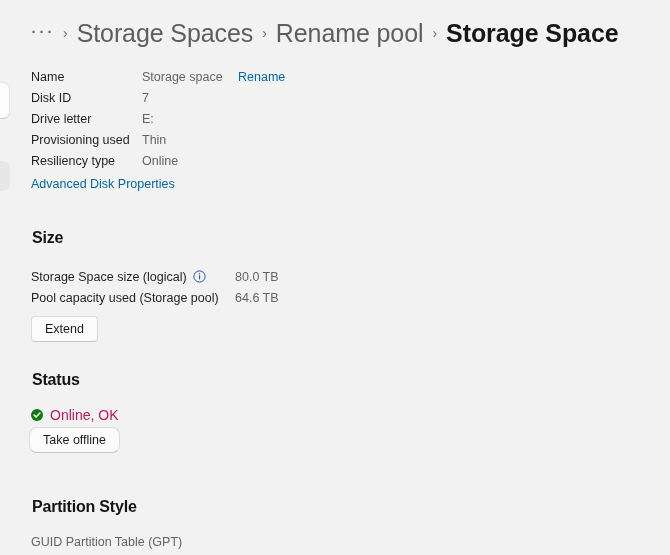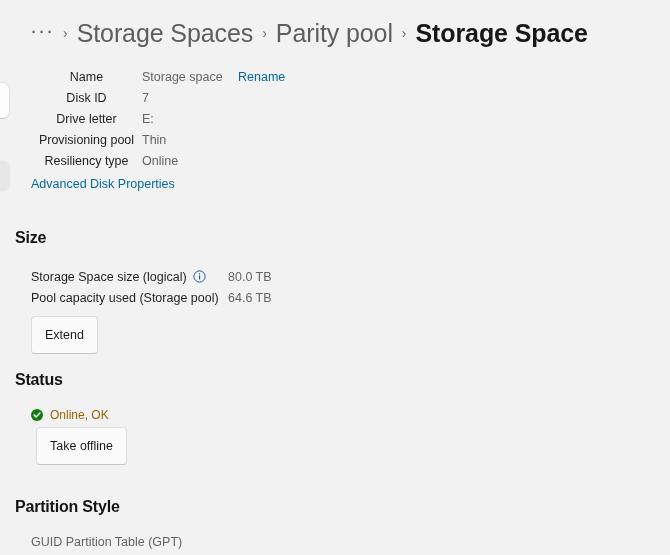--- a/index.html
+++ b/index.html
@@ -82,21 +82,20 @@
   .prop-row {
     display: flex;
     align-items: baseline;
     height: 21px;
     font-size: 12.5px;
   }
   .prop-label {
     width: 111px;
     color: #1f1f1f;
     flex: none;
-    text-align: center;
   }
   .prop-value {
     color: #646464;
     flex: none;
     width: 96px;
   }
   .link {
     color: #0369a1;
     font-size: 12.5px;
     text-decoration: none;
@@ -106,21 +105,21 @@
   .adv-link {
     position: absolute;
     left: 31px;
     top: 177px;
     font-size: 12.5px;
   }
 
   
   .section-title {
     position: absolute;
-    left: 15px;
+    left: 32px;
     font-size: 16px;
     font-weight: 700;
     color: #141414;
     letter-spacing: -0.2px;
   }
   #size-title { top: 229px; }
   #status-title { top: 371px; }
   #partition-title { top: 498px; }
 
   
@@ -128,20 +127,21 @@
     position: absolute;
     left: 31px;
     top: 266px;
     width: 340px;
   }
   .size-row {
     display: flex;
     align-items: center;
     height: 21px;
     font-size: 12.5px;
+    gap: 7px;
   }
   .size-label {
     color: #1f1f1f;
     display: flex;
     align-items: center;
     width: 197px;
     flex: none;
   }
   .size-value {
     color: #646464;
@@ -163,38 +163,38 @@
   
   .btn {
     position: absolute;
     background: #fbfbfb;
     border: 1px solid #dcdcdc;
     border-bottom-color: #c5c5c5;
     border-radius: 4px;
     font-family: "Liberation Sans", sans-serif;
     font-size: 12.5px;
     color: #1b1b1b;
-    height: 38px;
+    height: 26px;
     padding: 0 13px;
     cursor: pointer;
     white-space: nowrap;
   }
   #extend-btn { left: 31px; top: 316px; }
-  #take-offline-btn { left: 36px; top: 427px; }
+  #take-offline-btn { left: 29px; top: 427px; border-radius: 8px; }
 
   
   .status-line {
     position: absolute;
     left: 31px;
     top: 407px;
     display: flex;
     align-items: center;
     height: 16px;
-    font-size: 12px;
-    color: #a16207;
+    font-size: 14px;
+    color: #be185d;
   }
   .check-icon {
     width: 12px;
     height: 12px;
     margin-right: 7px;
     flex: none;
   }
   .check-icon svg { display: block; }
 
   
@@ -210,41 +210,41 @@
 <body>
 
 <div class="edge-frag white"></div>
 <div class="edge-frag gray"></div>
 
 <nav class="breadcrumb">
   <span class="crumb-ellipsis">···</span>
   <span class="crumb-sep">›</span>
   <span class="crumb">Storage Spaces</span>
   <span class="crumb-sep">›</span>
-  <span class="crumb">Parity pool</span>
+  <span class="crumb">Rename pool</span>
   <span class="crumb-sep">›</span>
   <span class="crumb current">Storage Space</span>
 </nav>
 
 <div class="props">
   <div class="prop-row">
     <span class="prop-label">Name</span>
     <span class="prop-value">Storage space</span>
     <a class="link">Rename</a>
   </div>
   <div class="prop-row">
     <span class="prop-label">Disk ID</span>
     <span class="prop-value">7</span>
   </div>
   <div class="prop-row">
     <span class="prop-label">Drive letter</span>
     <span class="prop-value">E:</span>
   </div>
   <div class="prop-row">
-    <span class="prop-label">Provisioning pool</span>
+    <span class="prop-label">Provisioning used</span>
     <span class="prop-value">Thin</span>
   </div>
   <div class="prop-row">
     <span class="prop-label">Resiliency type</span>
     <span class="prop-value">Online</span>
   </div>
 </div>
 
 <a class="link adv-link">Advanced Disk Properties</a>
 

